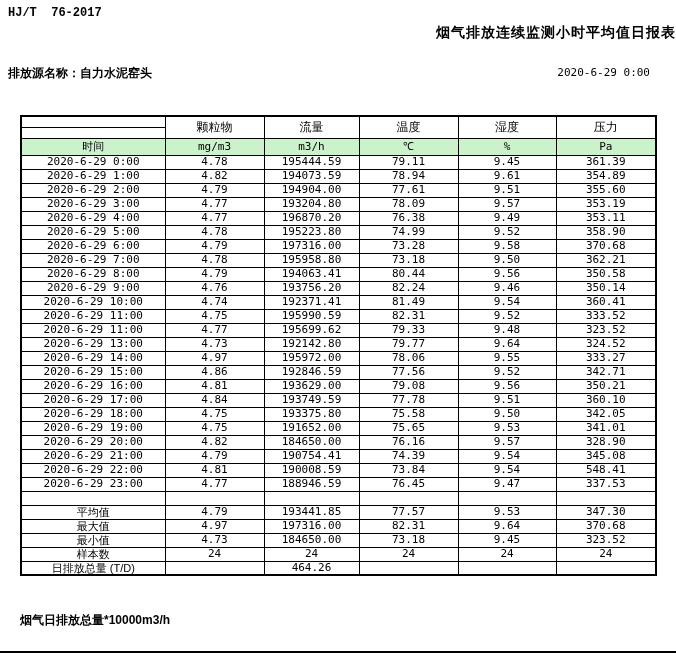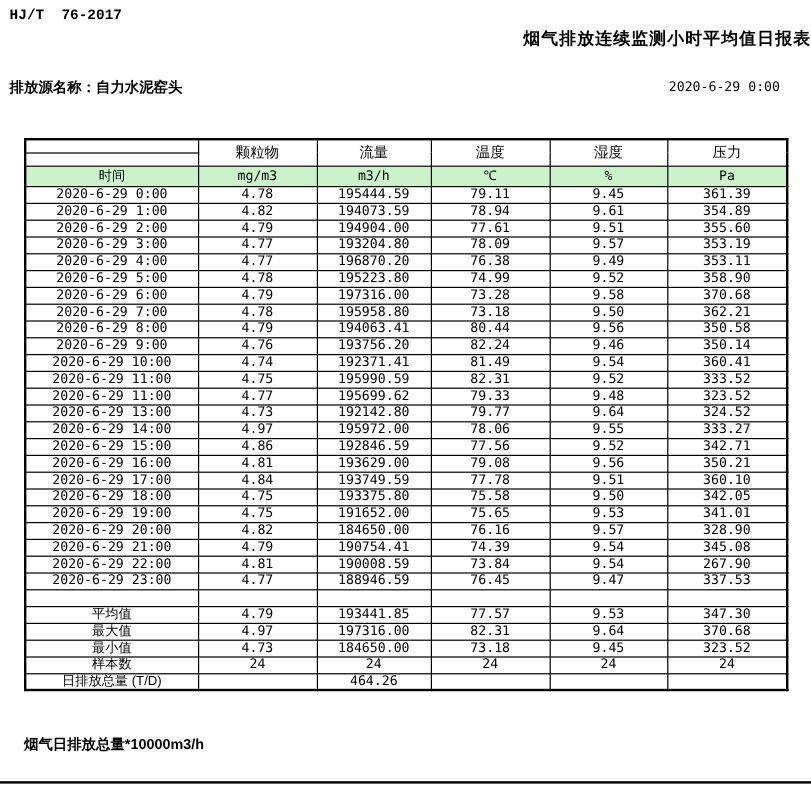--- a/index.html
+++ b/index.html
@@ -306,21 +306,21 @@
           <td>74.39</td>
           <td>9.54</td>
           <td>345.08</td>
         </tr>
         <tr>
           <td>2020-6-29 22:00</td>
           <td>4.81</td>
           <td>190008.59</td>
           <td>73.84</td>
           <td>9.54</td>
-          <td>267.90</td>
+          <td>548.41</td>
         </tr>
         <tr>
           <td>2020-6-29 23:00</td>
           <td>4.77</td>
           <td>188946.59</td>
           <td>76.45</td>
           <td>9.47</td>
           <td>337.53</td>
         </tr>
         <tr>

